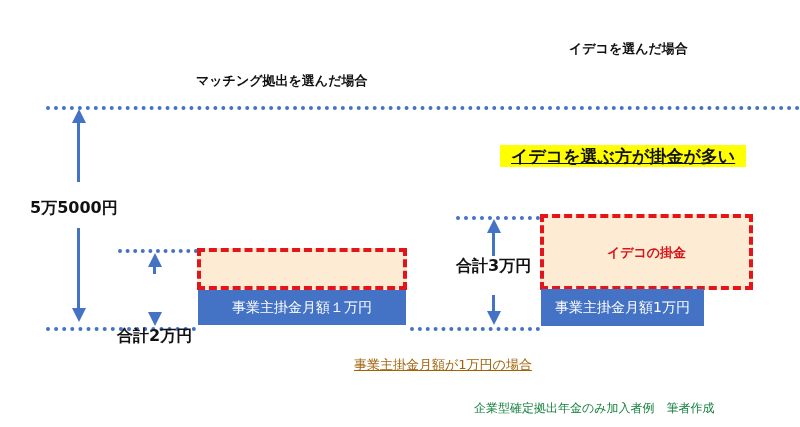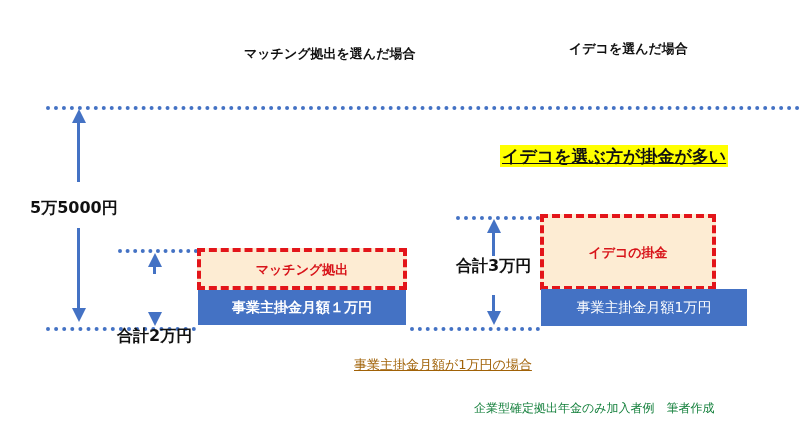--- a/index.html
+++ b/index.html
@@ -2,39 +2,39 @@
 <html><head>
 <meta charset="utf-8">
 <style>
   html, body { margin: 0; padding: 0; background: #ffffff; }
   body { width: 800px; height: 427px; position: relative; overflow: hidden;
          font-family: "DejaVu Sans", "Liberation Sans", sans-serif; color: #111; }
   .abs { position: absolute; }
   .dotline { position: absolute; height: 0; border-top: 4px dotted #4472c4; }
   .heading { font-size: 13px; font-weight: bold; color: #111; white-space: nowrap; }
   .callout { background: #ffff00; font-size: 17px; font-weight: bold; text-decoration: underline;
-             padding: 0 2px; line-height: 22px; white-space: nowrap; }
+             padding: 0 11px; line-height: 22px; white-space: nowrap; }
   .label { font-size: 16px; font-weight: bold; white-space: nowrap; }
   .bluebox { background: #4472c4; color: #ffffff; font-size: 14px; display: flex;
              align-items: center; justify-content: center; white-space: nowrap; }
   .dashbox { background: #fdecd3; border: 4px dashed #e3151a; box-sizing: border-box;
              color: #d8141a; font-weight: bold; font-size: 13px; display: flex; flex-direction: column;
              align-items: center; justify-content: center; line-height: 17px; text-align: center; }
   .vline { position: absolute; width: 3px; background: #4472c4; }
   .tri-up { position: absolute; width: 0; height: 0; border-left: 7px solid transparent;
             border-right: 7px solid transparent; border-bottom: 14px solid #4472c4; }
   .tri-down { position: absolute; width: 0; height: 0; border-left: 7px solid transparent;
               border-right: 7px solid transparent; border-top: 14px solid #4472c4; }
   .caption { font-size: 13px; text-decoration: underline; white-space: nowrap; color: #a16207; }
   .source { font-size: 12px; white-space: nowrap; color: #15803d; }
 </style>
 </head>
 <body>
 
-<div class="abs heading" style="left:196px; top:45px;margin-left:48px;">マッチング拠出を選んだ場合</div>
+<div class="abs heading" style="left:196px; top:72px;">マッチング拠出を選んだ場合</div>
 <div class="abs heading" style="left:569px; top:40px;">イデコを選んだ場合</div>
 
 <div class="dotline" style="left:46px; top:106px; width:754px;"></div>
 
 <div class="abs callout" style="left:500px; top:145px;">イデコを選ぶ方が掛金が多い</div>
 
 <div class="tri-up" style="left:72px; top:109px;"></div>
 <div class="vline" style="left:77px; top:122px; height:60px;"></div>
 <div class="abs label" style="left:30px; top:198px;">5万5000円</div>
 <div class="vline" style="left:77px; top:228px; height:82px;"></div>
@@ -43,30 +43,29 @@
 <div class="dotline" style="left:46px; top:327px; width:150px;"></div>
 <div class="dotline" style="left:410px; top:327px; width:130px;"></div>
 
 <div class="dotline" style="left:118px; top:249px; width:80px;"></div>
 <div class="tri-up" style="left:148px; top:253px;"></div>
 <div class="vline" style="left:153px; top:266px; height:8px;"></div>
 <div class="abs label" style="left:117px; top:289px;margin-top:37px;">合計2万円</div>
 <div class="tri-down" style="left:148px; top:312px;"></div>
 
 <div class="abs dashbox" style="left:197px; top:248px; width:210px; height:42px;">
-  <span>マッチング拠出</span>
 </div>
-<div class="abs bluebox" style="left:198px; top:290px; width:208px; height:35px;font-weight:bold;">事業主掛金月額１万円</div>
+<div class="abs bluebox" style="left:198px; top:290px; width:208px; height:35px;">事業主掛金月額１万円</div>
 
 <div class="dotline" style="left:456px; top:216px; width:84px;"></div>
 <div class="tri-up" style="left:487px; top:219px;"></div>
 <div class="vline" style="left:492px; top:232px; height:24px;"></div>
 <div class="abs label" style="left:456px; top:256px;">合計3万円</div>
 <div class="vline" style="left:492px; top:295px; height:18px;"></div>
 <div class="tri-down" style="left:487px; top:311px;"></div>
 
-<div class="abs dashbox" style="left:540px; top:214px; width:176px; height:76px;">
+<div class="abs dashbox" style="left:540px; top:214px; width:213px; height:76px;">
   <span>イデコの掛金</span>
 </div>
-<div class="abs bluebox" style="left:541px; top:289px; width:206px; height:37px;">事業主掛金月額1万円</div>
+<div class="abs bluebox" style="left:541px; top:289px; width:163px; height:37px;">事業主掛金月額1万円</div>
 
 <div class="abs caption" style="left:354px; top:356px;">事業主掛金月額が1万円の場合</div>
 <div class="abs source" style="left:474px; top:400px;">企業型確定拠出年金のみ加入者例　筆者作成</div>
 
 </body></html>

